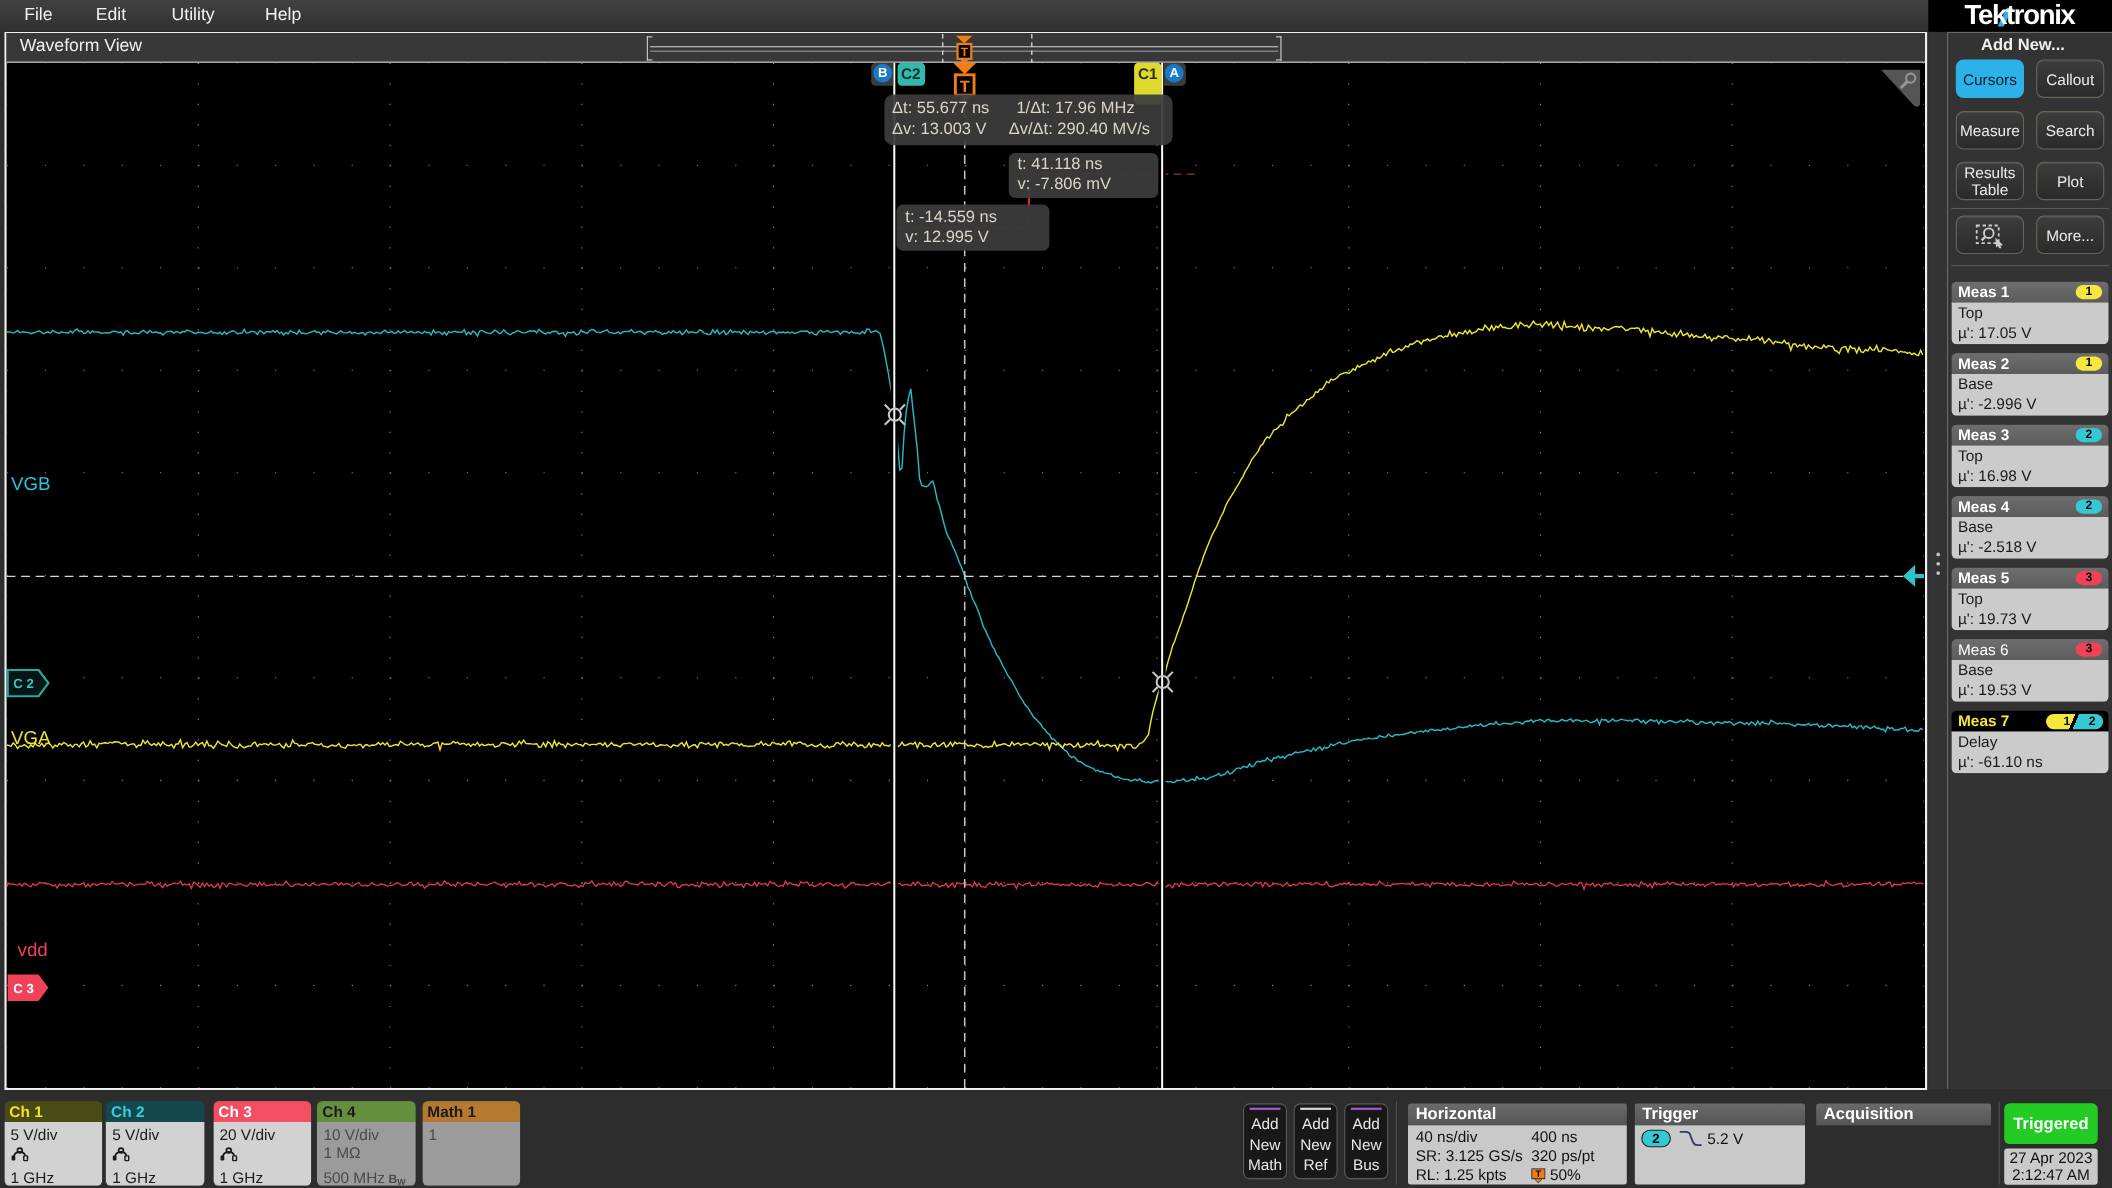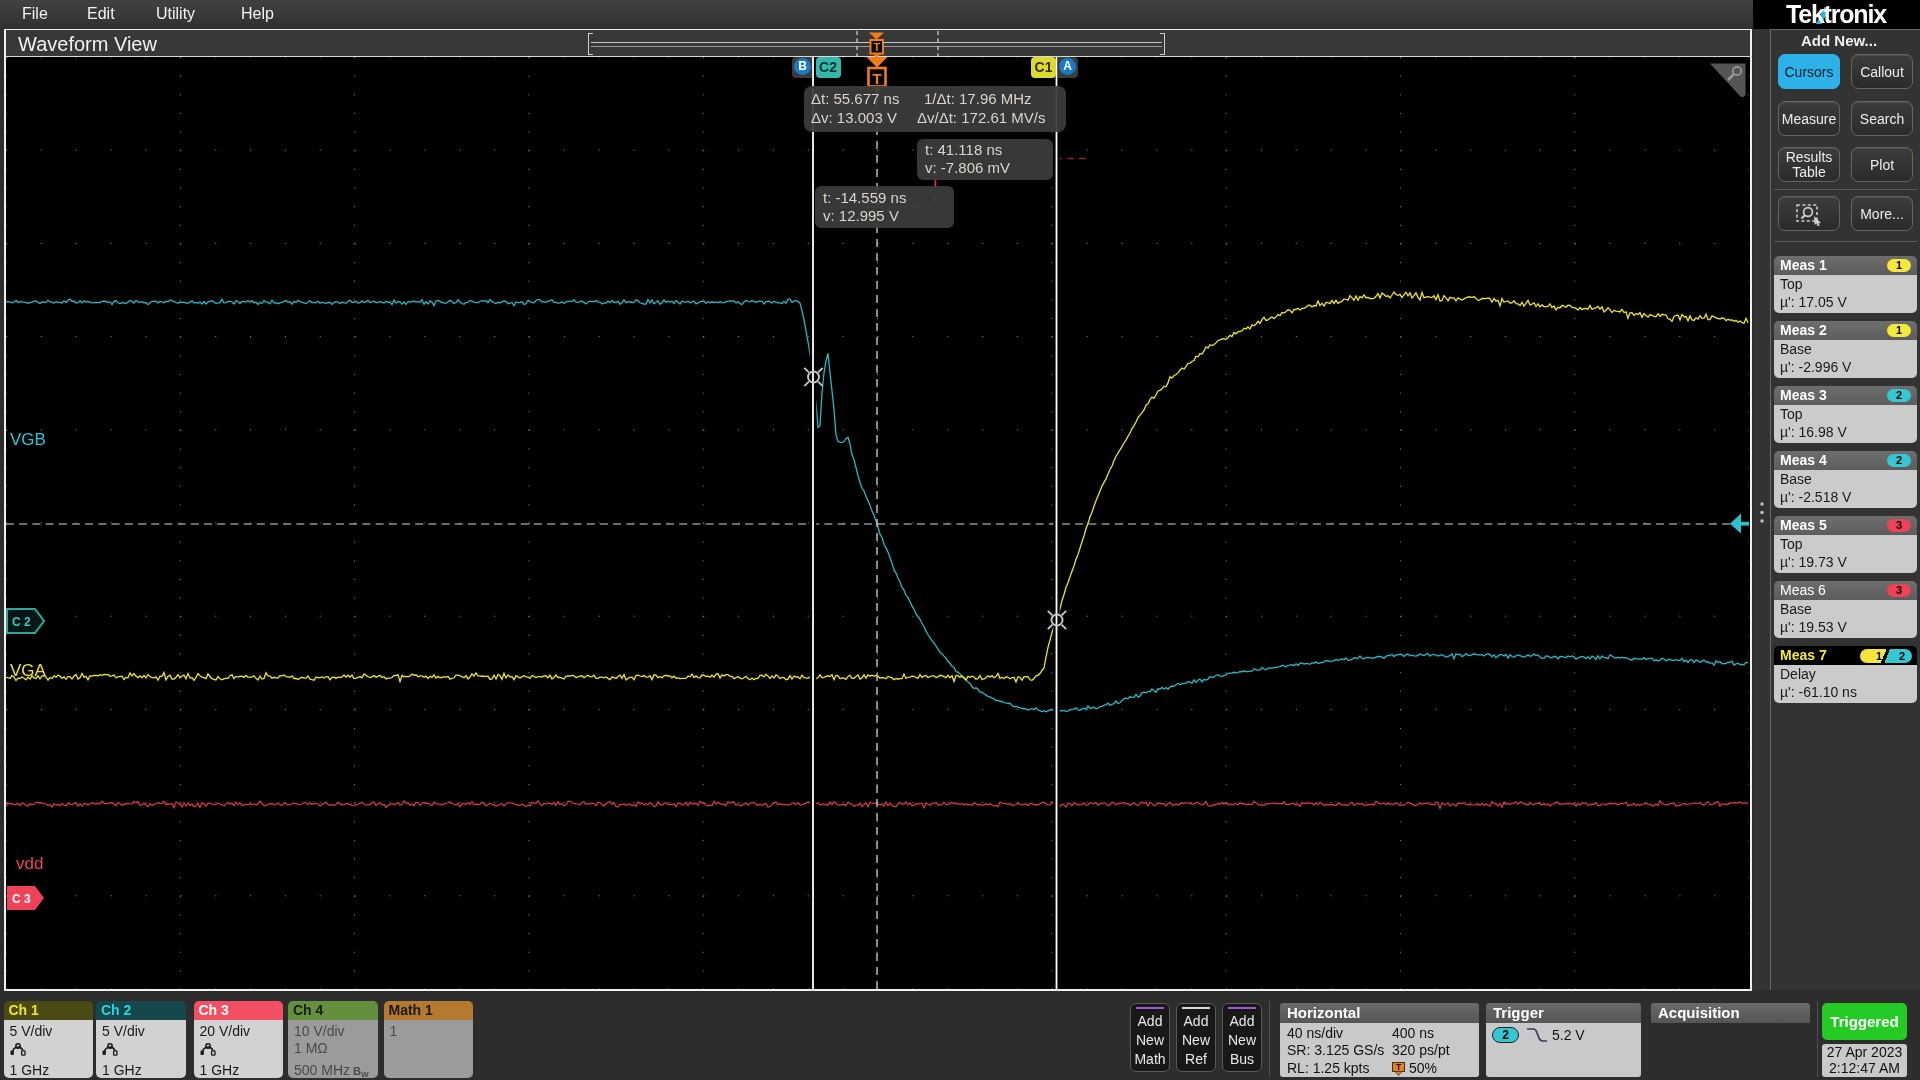--- a/index.html
+++ b/index.html
@@ -20,21 +20,21 @@
 <svg class="abs" style="left:63px;top:4px;" width="16" height="22" viewBox="0 0 16 22">
       <polygon points="0,20 8.5,3 14,3 5.5,20" fill="#2fb4e8"></polygon>
     </svg>
 <span class="abs" style="left:33px;top:0px;font-size:25px;font-weight:bold;color:#fff;letter-spacing:-1.2px;line-height:28px;">Tektronix</span>
 </div>
 
 <div class="abs" style="left:4px;top:29px;width:1748px;height:962px;background:#000;border:2px solid #efefef;border-top-width:1px;">
 </div>
 
 <div class="abs" style="left:6px;top:30px;width:1744px;height:27px;background:#383838;border-bottom:1px solid #d8d8d8;">
-<span class="abs" style="left:12px;top:3px;font-size:20px;color:#f0f0f0;">Waveform View</span>
+<span class="abs" style="left:12px;top:3px;font-size:16px;color:#f0f0f0;">Waveform View</span>
 </div>
 
 <div class="abs" style="left:588px;top:33px;width:577px;height:22px;">
 <div class="abs" style="left:0;top:0;width:5px;height:22px;border:1px solid #cfcfcf;border-right:none;"></div>
 <div class="abs" style="right:0;top:0;width:5px;height:22px;border:1px solid #cfcfcf;border-left:none;"></div>
 <div class="abs" style="left:3px;top:9px;width:571px;height:5px;border-top:1px solid #c8c8c8;border-bottom:1px solid #9a9a9a;"></div>
 </div>
 <svg class="abs" style="left:0;top:0;" width="1920" height="60">
 <line x1="857" y1="31" x2="857" y2="57" stroke="#d8d8d8" stroke-width="1.2" stroke-dasharray="4 3.5"></line>
 <line x1="938" y1="31" x2="938" y2="57" stroke="#d8d8d8" stroke-width="1.2" stroke-dasharray="4 3.5"></line>
@@ -108,29 +108,29 @@
 
 <polygon points="866.5,57 887.5,57 877,67.5" fill="#f07d17"></polygon>
 <rect x="868.5" y="68" width="17" height="18.5" fill="#000" stroke="#f07d17" stroke-width="2.6"></rect>
 <polygon points="871.5,88.5 882.5,88.5 877,93" fill="#f07d17"></polygon>
 <text x="877.2" y="84" font-size="15" font-weight="bold" fill="#f07d17" text-anchor="middle">T</text>
 </svg>
 
 <div class="abs" style="left:792px;top:56.5px;width:20px;height:21px;background:#3c3c3c;border-radius:4px 0 0 4px;"></div>
 <div class="abs" style="left:794px;top:58px;width:17px;height:17px;background:#1a7ac8;border-radius:50%;color:#fff;font-size:12px;font-weight:bold;text-align:center;line-height:17px;">B</div>
 <div class="abs" style="left:815.5px;top:56.5px;width:25px;height:21px;background:#35b8ac;border-radius:4px;color:#103030;font-size:14px;font-weight:bold;text-align:center;line-height:21px;">C2</div>
-<div class="abs" style="left:1031px;top:56.5px;width:25px;height:21px;background:#ded82f;border-radius:4px;color:#303010;font-size:14px;font-weight:bold;text-align:center;line-height:21px;">C1</div>
+<div class="abs" style="left:1031px;top:56.5px;width:25px;height:38px;background:#ded82f;border-radius:4px;color:#303010;font-size:14px;font-weight:bold;text-align:center;line-height:21px;">C1</div>
 <div class="abs" style="left:1057.5px;top:56.5px;width:20px;height:21px;background:#3c3c3c;border-radius:0 4px 4px 0;"></div>
 <div class="abs" style="left:1059px;top:58px;width:17px;height:17px;background:#1a7ac8;border-radius:50%;color:#fff;font-size:12px;font-weight:bold;text-align:center;line-height:17px;">A</div>
 
 <div class="abs" style="left:804px;top:86px;width:262px;height:46px;background:rgba(60,60,60,0.93);border-radius:8px;color:#dcd5c8;font-size:15px;padding-left:35px;">
 <span class="abs" style="left:7px;top:4px;">Δt: 55.677 ns</span>
 <span class="abs" style="left:120px;top:4px;">1/Δt: 17.96 MHz</span>
 <span class="abs" style="left:7px;top:23px;">Δv: 13.003 V</span>
-<span class="abs" style="left:113px;top:23px;">Δv/Δt: 172.61 MV/s</span>
+<span class="abs" style="left:113px;top:23px;">Δv/Δt: 290.40 MV/s</span>
 </div>
 <div class="abs" style="left:917px;top:139px;width:136px;height:41px;background:rgba(60,60,60,0.93);border-radius:6px;color:#dcd5c8;font-size:15px;">
 <span class="abs" style="left:8px;top:2px;">t: 41.118 ns</span>
 <span class="abs" style="left:8px;top:20px;">v: -7.806 mV</span>
 </div>
 <div class="abs" style="left:815px;top:186px;width:139px;height:42px;background:rgba(60,60,60,0.93);border-radius:6px;color:#dcd5c8;font-size:15px;">
 <span class="abs" style="left:8px;top:3px;">t: -14.559 ns</span>
 <span class="abs" style="left:8px;top:21px;">v: 12.995 V</span>
 </div>
 

